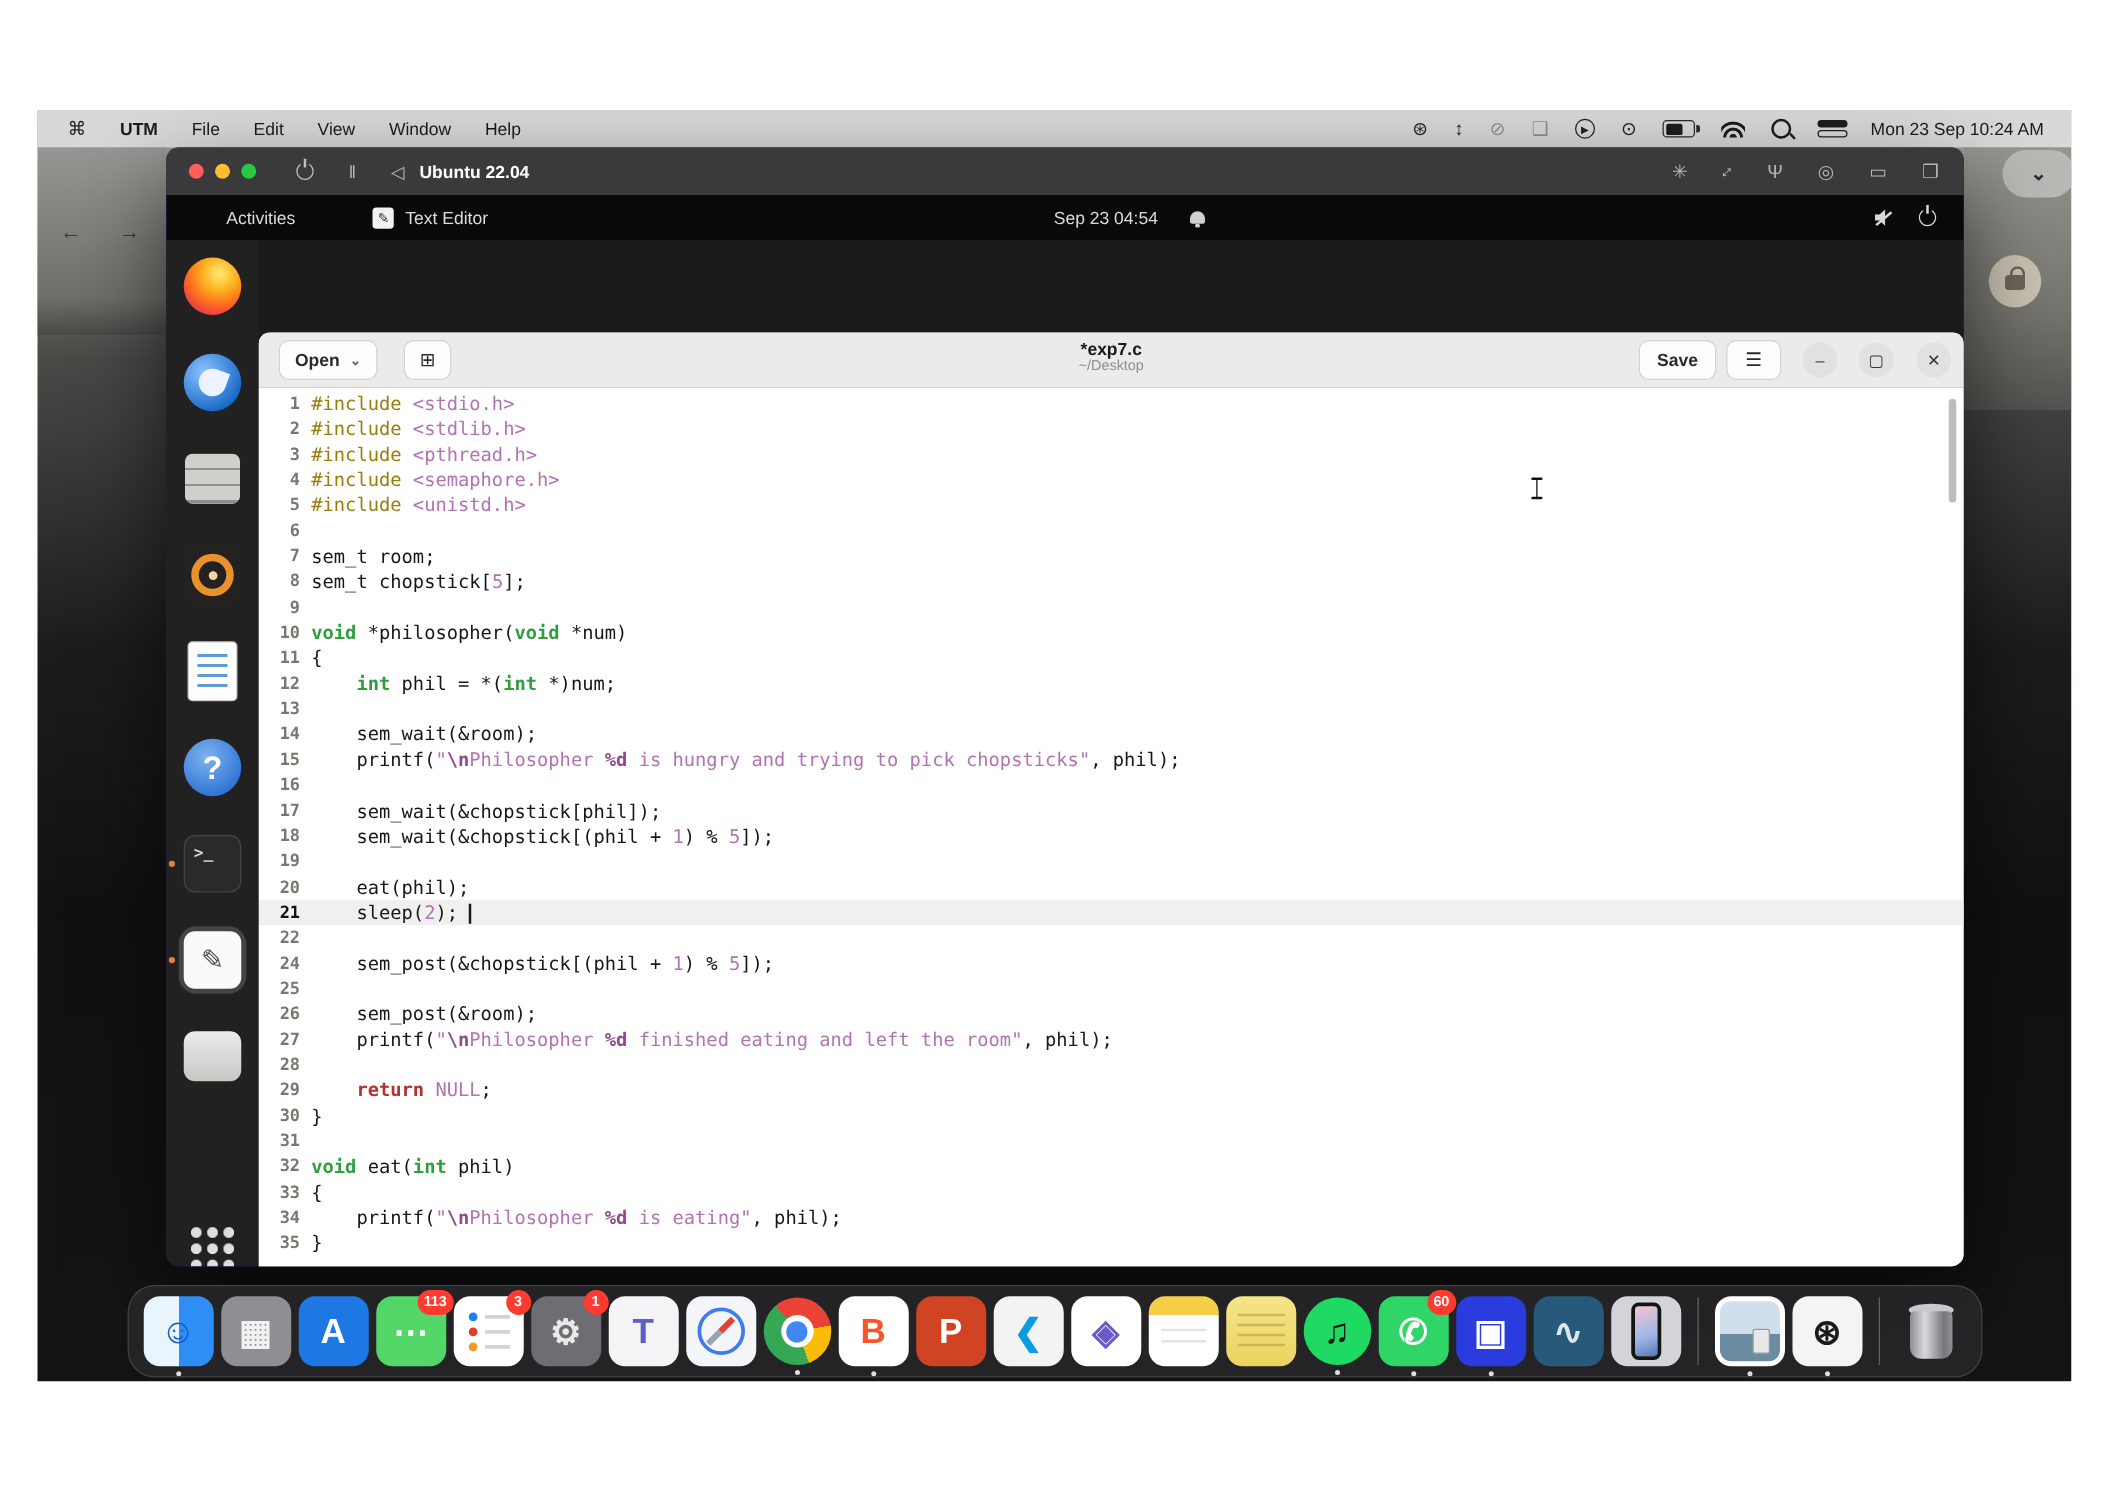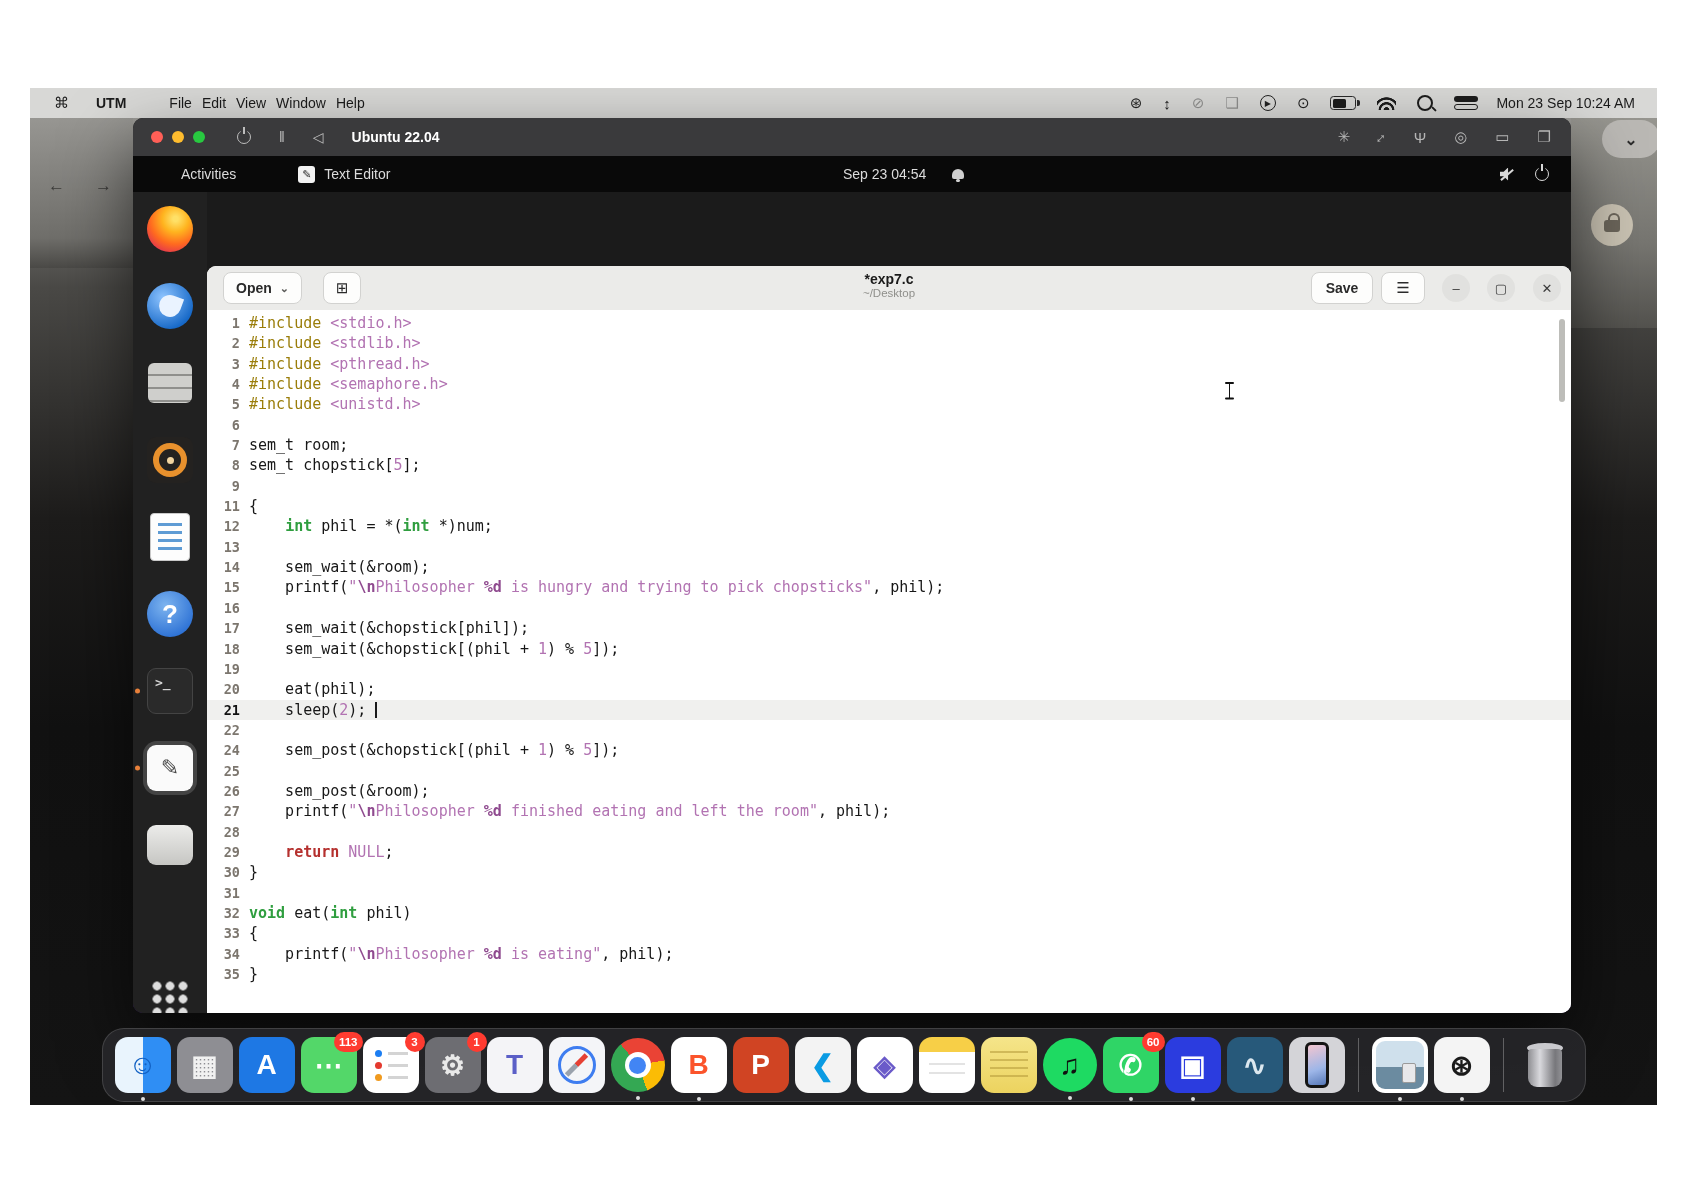--- a/index.html
+++ b/index.html
@@ -44,21 +44,21 @@
   .lockc::after{content:"";position:absolute;left:17px;top:9px;width:8px;height:9px;border:2.5px solid #6b655a;border-bottom:none;border-radius:6px 6px 0 0;}
   .pill-chevron{position:absolute;left:1572px;top:32px;width:58px;height:38px;border-radius:19px;
     background:#bab8b4;display:flex;align-items:center;justify-content:center;color:#2c2c2c;font-size:16px;font-weight:bold;}
   
   .utm{position:absolute;left:103px;top:30px;width:1438px;height:895px;border-radius:10px;
     box-shadow:0 30px 70px rgba(0,0,0,.6);background:#161616;}
   .utm-titlebar{height:38px;background:#3a3a3c;border-radius:10px 10px 0 0;display:flex;align-items:center;color:#bdbdbd;}
   .tl{width:12px;height:12px;border-radius:50%;margin-left:9px;}
   .tl:first-child{margin-left:18px;}
   .utm-tb-left{display:flex;align-items:center;gap:28px;margin-left:32px;font-size:14px;}
-  .utm-title{color:#fff;font-weight:bold;font-size:14px;margin-left:28px;}
+  .utm-title{color:#fff;font-weight:bold;font-size:14px;margin-left:12px;}
   .utm-tb-right{margin-left:auto;display:flex;align-items:center;gap:28px;margin-right:20px;font-size:15px;color:#b5b5b5;}
   .rot45{transform:rotate(45deg);display:inline-block;}
   .i-power{width:12px;height:12px;border:1.6px solid currentColor;border-radius:50%;display:inline-block;position:relative;}
   .i-power::before{content:"";position:absolute;left:50%;top:-4px;transform:translateX(-50%);width:2px;height:7px;background:currentColor;box-shadow:0 0 0 2.4px var(--mask,#3a3a3c);}
   
   .vm{position:absolute;left:0;top:38px;right:0;bottom:0;background:#4c1d95;border-radius:0 0 10px 10px;overflow:hidden;}
   .vm-topbar{position:absolute;left:0;top:0;right:0;height:36px;background:#090909;display:flex;align-items:center;color:#dcdcdc;font-size:14px;}
   .tb-activities{margin-left:48px;}
   .tb-app{display:flex;align-items:center;gap:9px;margin-left:62px;}
   .tb-appicon{width:17px;height:17px;border-radius:3px;background:#f2f2f2;color:#333;display:flex;align-items:center;justify-content:center;font-size:11px;}
@@ -171,21 +171,21 @@
 </head>
 <body>
 
 <div class="canvas">
   <div class="screen">
 
     <div class="menubar">
       <div class="mb-left">
         <span class="mb-apple">⌘</span>
         <span class="mb-app">UTM</span>
-        <span style="display:flex;gap:10px;margin-left:16px;">
+        <span style="display:flex;gap:27px;">
             <span class="mb-item">File</span>
             <span class="mb-item">Edit</span>
             <span class="mb-item">View</span>
             <span class="mb-item">Window</span>
             <span class="mb-item">Help</span>
           </span>
       </div>
       <div class="mb-status">
           <span class="st-ic">⊛</span>
           <span class="st-ic">↕</span>
@@ -345,20 +345,24 @@
                   </div>
                   <div class="row">
                     <span class="ln">8</span>
                     <span class="cl"><span class="c-pl">sem_t chopstick[</span><span class="c-num">5</span><span class="c-pl">];</span></span>
                   </div>
                   <div class="row">
                     <span class="ln">9</span>
                     <span class="cl"></span>
                   </div>
                   <div class="row">
+                    <span class="ln">10</span>
+                    <span class="cl"><span class="c-kw">void</span><span class="c-pl"> *philosopher(</span><span class="c-kw">void</span><span class="c-pl"> *num)</span></span>
+                  </div>
+                  <div class="row">
                     <span class="ln">11</span>
                     <span class="cl"><span class="c-pl">{</span></span>
                   </div>
                   <div class="row">
                     <span class="ln">12</span>
                     <span class="cl"><span class="c-pl">    </span><span class="c-kw">int</span><span class="c-pl"> phil = *(</span><span class="c-kw">int</span><span class="c-pl"> *)num;</span></span>
                   </div>
                   <div class="row">
                     <span class="ln">13</span>
                     <span class="cl"></span>

